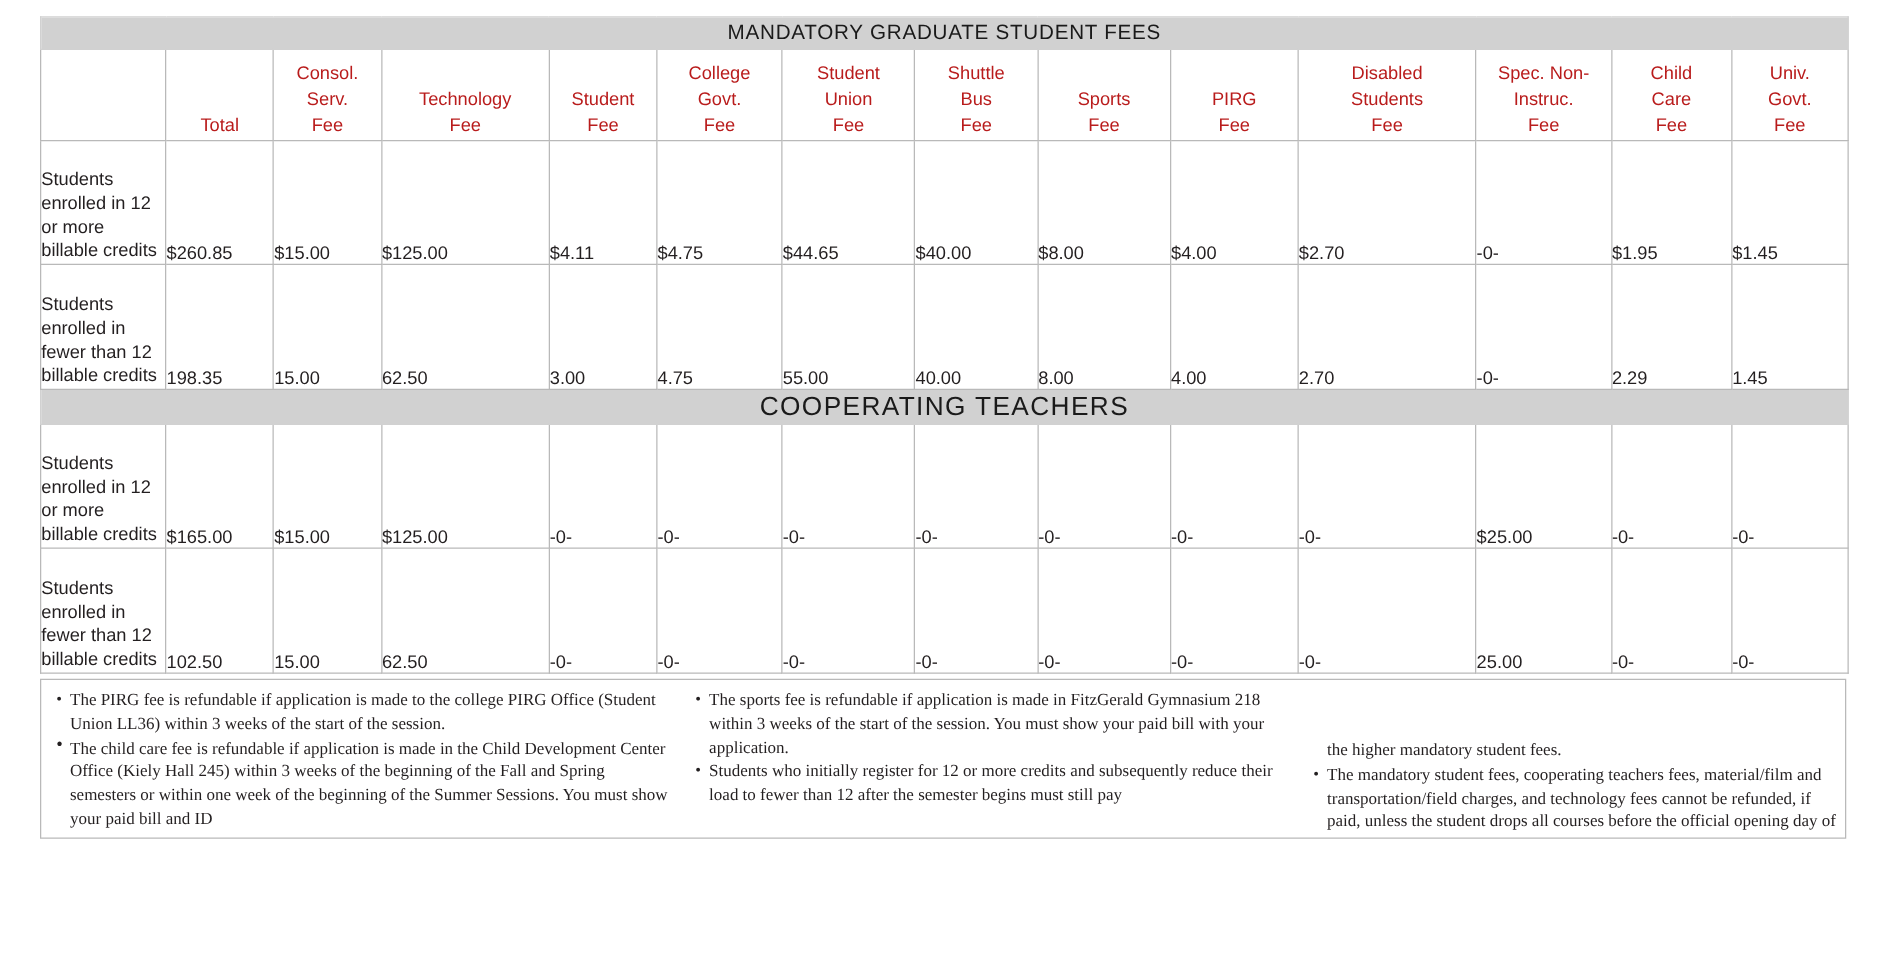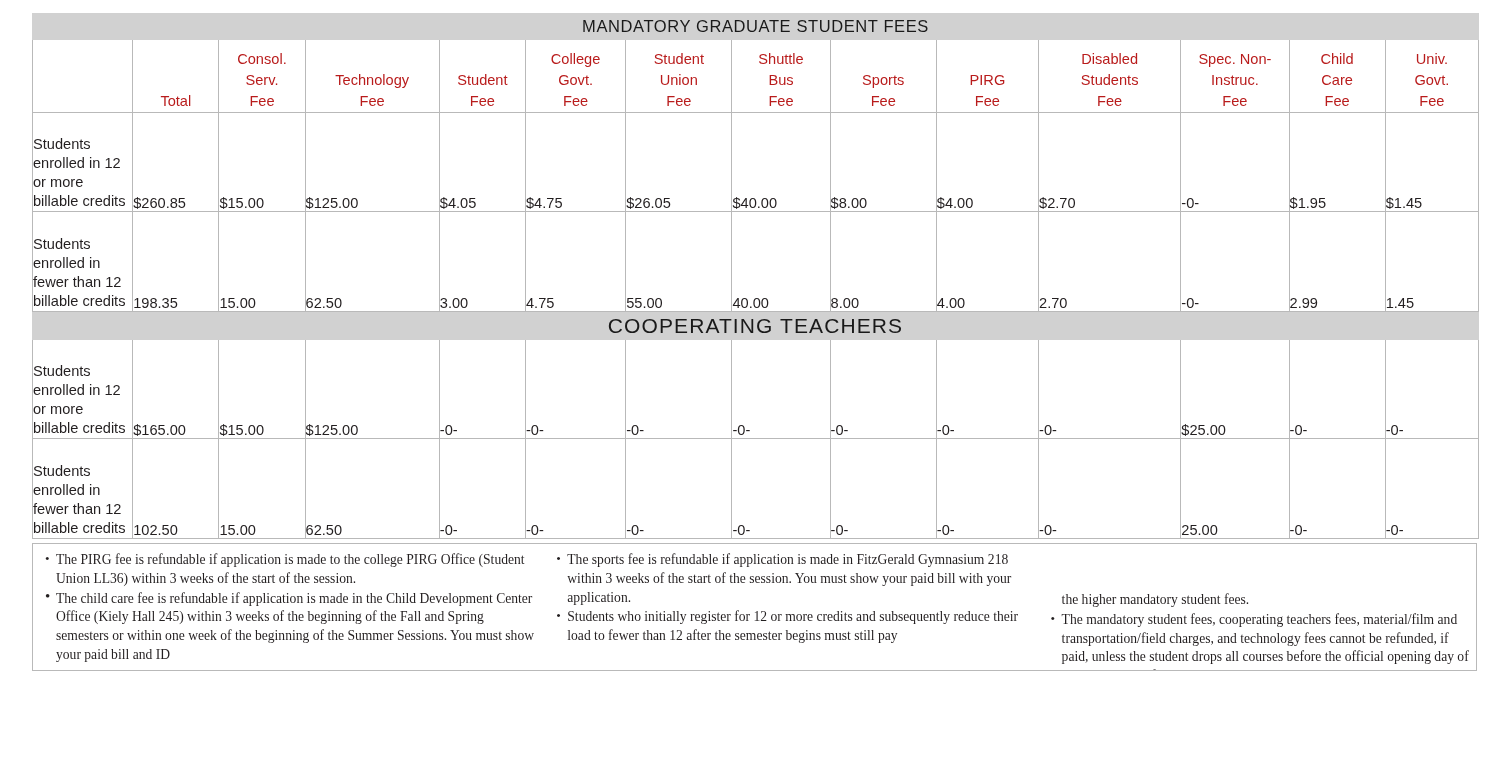--- a/index.html
+++ b/index.html
@@ -183,23 +183,23 @@
       <td class="col-head">Spec. Non-<br>Instruc.<br>Fee</td>
       <td class="col-head">Child<br>Care<br>Fee</td>
       <td class="col-head">Univ.<br>Govt.<br>Fee</td>
     </tr>
 
     <tr class="data-row-a">
       <td class="row-label">Students enrolled in 12 or more billable credits</td>
       <td class="val">$260.85</td>
       <td class="val">$15.00</td>
       <td class="val">$125.00</td>
-      <td class="val">$4.05</td>
+      <td class="val">$4.11</td>
       <td class="val">$4.75</td>
-      <td class="val">$26.05</td>
+      <td class="val">$44.65</td>
       <td class="val">$40.00</td>
       <td class="val">$8.00</td>
       <td class="val">$4.00</td>
       <td class="val">$2.70</td>
       <td class="val">-0-</td>
       <td class="val">$1.95</td>
       <td class="val">$1.45</td>
     </tr>
 
     <tr class="data-row-b">
@@ -208,21 +208,21 @@
       <td class="val">15.00</td>
       <td class="val">62.50</td>
       <td class="val">3.00</td>
       <td class="val">4.75</td>
       <td class="val">55.00</td>
       <td class="val">40.00</td>
       <td class="val">8.00</td>
       <td class="val">4.00</td>
       <td class="val">2.70</td>
       <td class="val">-0-</td>
-      <td class="val">2.99</td>
+      <td class="val">2.29</td>
       <td class="val">1.45</td>
     </tr>
 
     <tr>
       <td class="section-banner coop" colspan="14">COOPERATING TEACHERS</td>
     </tr>
 
     <tr class="data-row-c">
       <td class="row-label">Students enrolled in 12 or more billable credits</td>
       <td class="val">$165.00</td>

